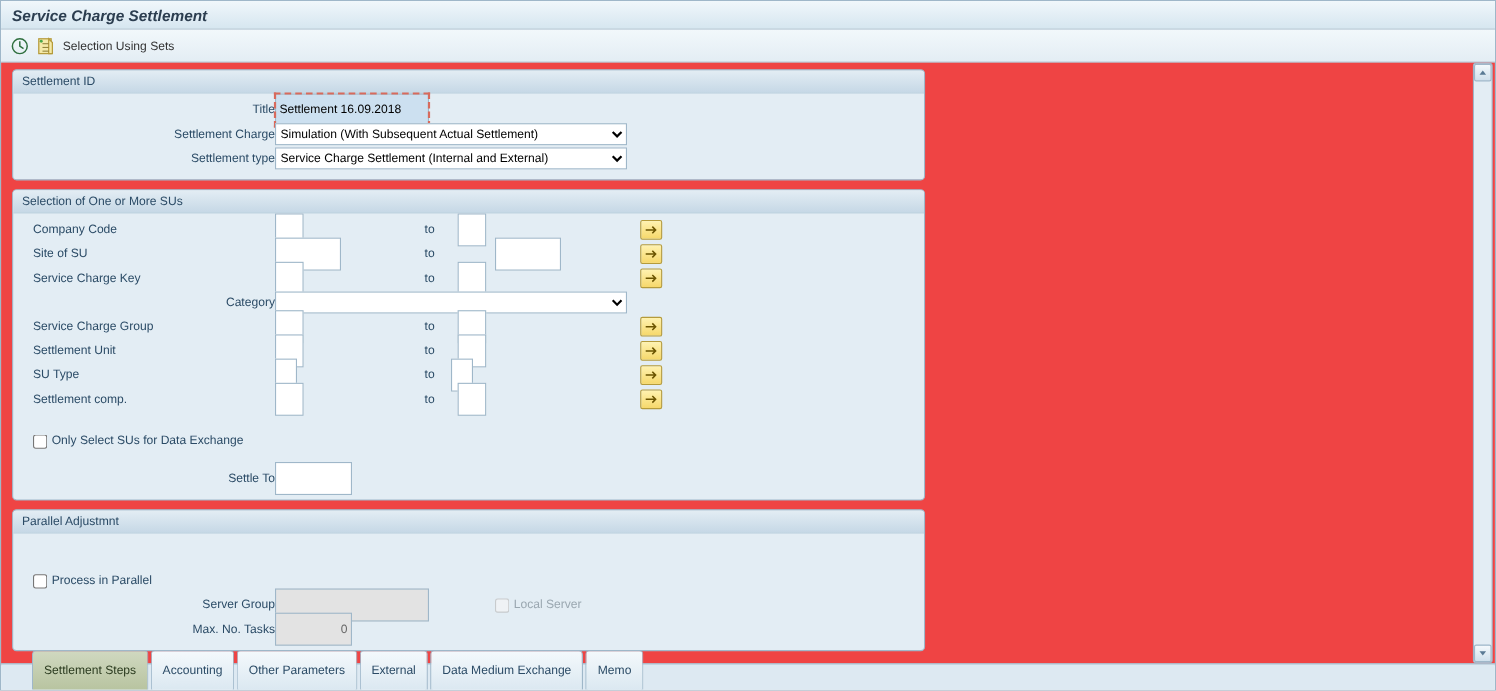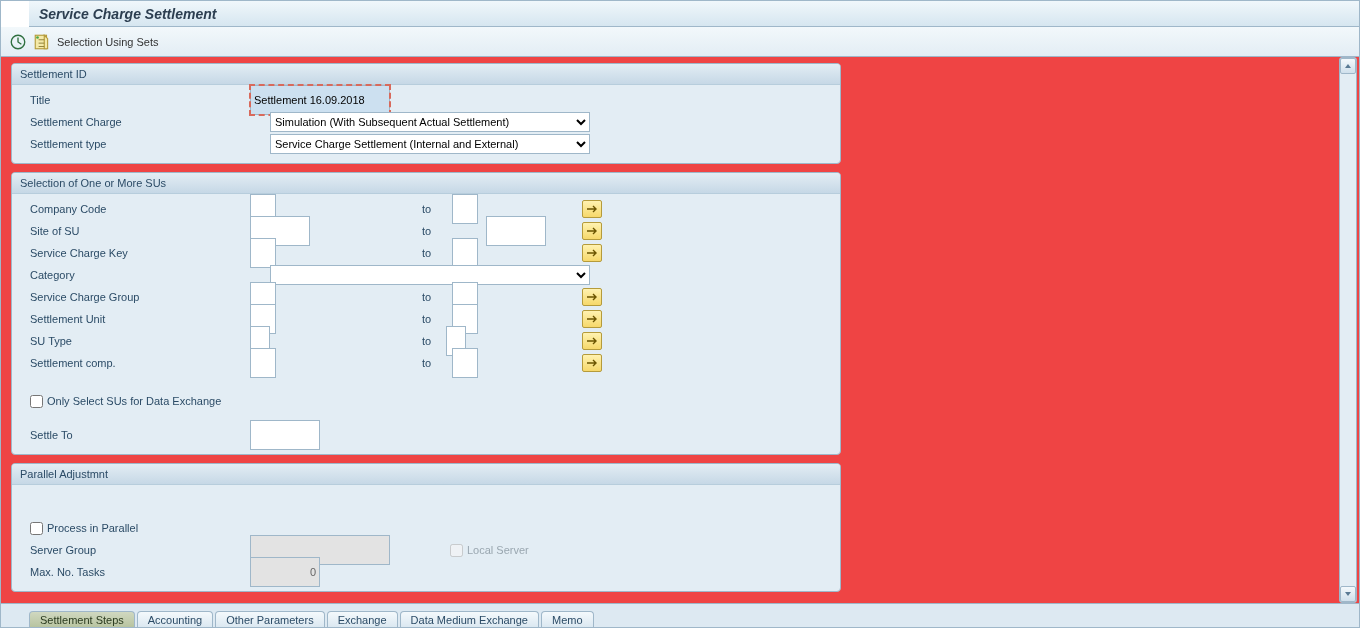--- a/index.html
+++ b/index.html
@@ -19,21 +19,20 @@
     position: relative;
     background: #fff;
   }
   .title-bar {
     height: 26px;
     background: linear-gradient(to bottom, #f0f7fb 0%, #d6e6f0 100%);
     border-bottom: 1px solid #9fb7c9;
     display: flex;
     align-items: center;
     padding-left: 10px;
-    margin-left: 28px;
   }
   .title-text {
     font-style: italic;
     font-weight: bold;
     font-size: 14px;
     color: #2c3e50;
   }
   .toolbar {
     height: 30px;
     background: linear-gradient(to bottom, #f2f8fb 0%, #e3edf4 100%);
@@ -82,20 +81,21 @@
   .form-row {
     display: flex;
     align-items: center;
     height: 22px;
     padding: 0 8px;
   }
   .form-row .label {
     width: 230px;
     color: #2b4b66;
     padding-left: 10px;
+    text-align: right;
   }
   .text-input {
     height: 30px;
     background: #fff;
     border: 1px solid #9fb7c9;
     font-size: 11px;
     padding: 0 3px;
   }
   .text-input.disabled { background: #e3e3e3; color:#666; }
   .text-input.highlight {
@@ -103,38 +103,36 @@
     outline: 2px dashed #d86a5c;
     outline-offset: -1px;
     background: #cce0f0;
   }
   .select {
     height: 20px;
     width: 320px;
     font-size: 11px;
     background: #fff;
     border: 1px solid #9fb7c9;
-    margin-left: 20px;
   }
   .range-row {
     display: flex;
     align-items: center;
     height: 22px;
     padding: 0 8px;
   }
   .range-row .label {
     width: 230px;
     color: #2b4b66;
     padding-left: 10px;
   }
   .to-text {
     width: 140px;
     padding-left: 110px;
     color: #2b4b66;
-    margin-left: 36px;
   }
   .range-btn {
     margin-left: auto;
     margin-right: 230px;
   }
   .yellow-btn {
     width: 20px; height: 18px;
     background: linear-gradient(to bottom, #fff2b0, #f6d86b);
     border: 1px solid #b59b3b;
     border-radius: 2px;
@@ -159,21 +157,21 @@
     height: 24px;
     width: 100%;
     background: #dde9f2;
     border-top: 1px solid #9fb7c9;
     display: flex;
     align-items: flex-end;
     padding-left: 28px;
     gap: 2px;
   }
   .tab {
-    height: 16px;
+    height: 36px;
     padding: 0 10px;
     background: linear-gradient(to bottom, #f4f9fc, #dbe8f1);
     border: 1px solid #9fb7c9;
     border-bottom: none;
     border-top-left-radius: 4px;
     border-top-right-radius: 4px;
     font-size: 11px;
     color: #2b4b66;
     display: flex; align-items: center;
     cursor: pointer;
@@ -388,21 +386,21 @@
         </div>
       </div>
     </div>
 
   </div>
 
   <div class="tabstrip">
     <div class="tab active">Settlement Steps</div>
     <div class="tab">Accounting</div>
     <div class="tab">Other Parameters</div>
-    <div class="tab">Exchange</div>
+    <div class="tab">External</div>
     <div class="tab">Data Medium Exchange</div>
     <div class="tab">Memo</div>
   </div>
 
   <div class="right-scroll">
     <div class="scroll-btn top">
       <svg width="8" height="8" viewBox="0 0 8 8">
           <path d="M1 6 L4 2 L7 6 z" fill="#5a7a94"></path>
         </svg>
     </div>

